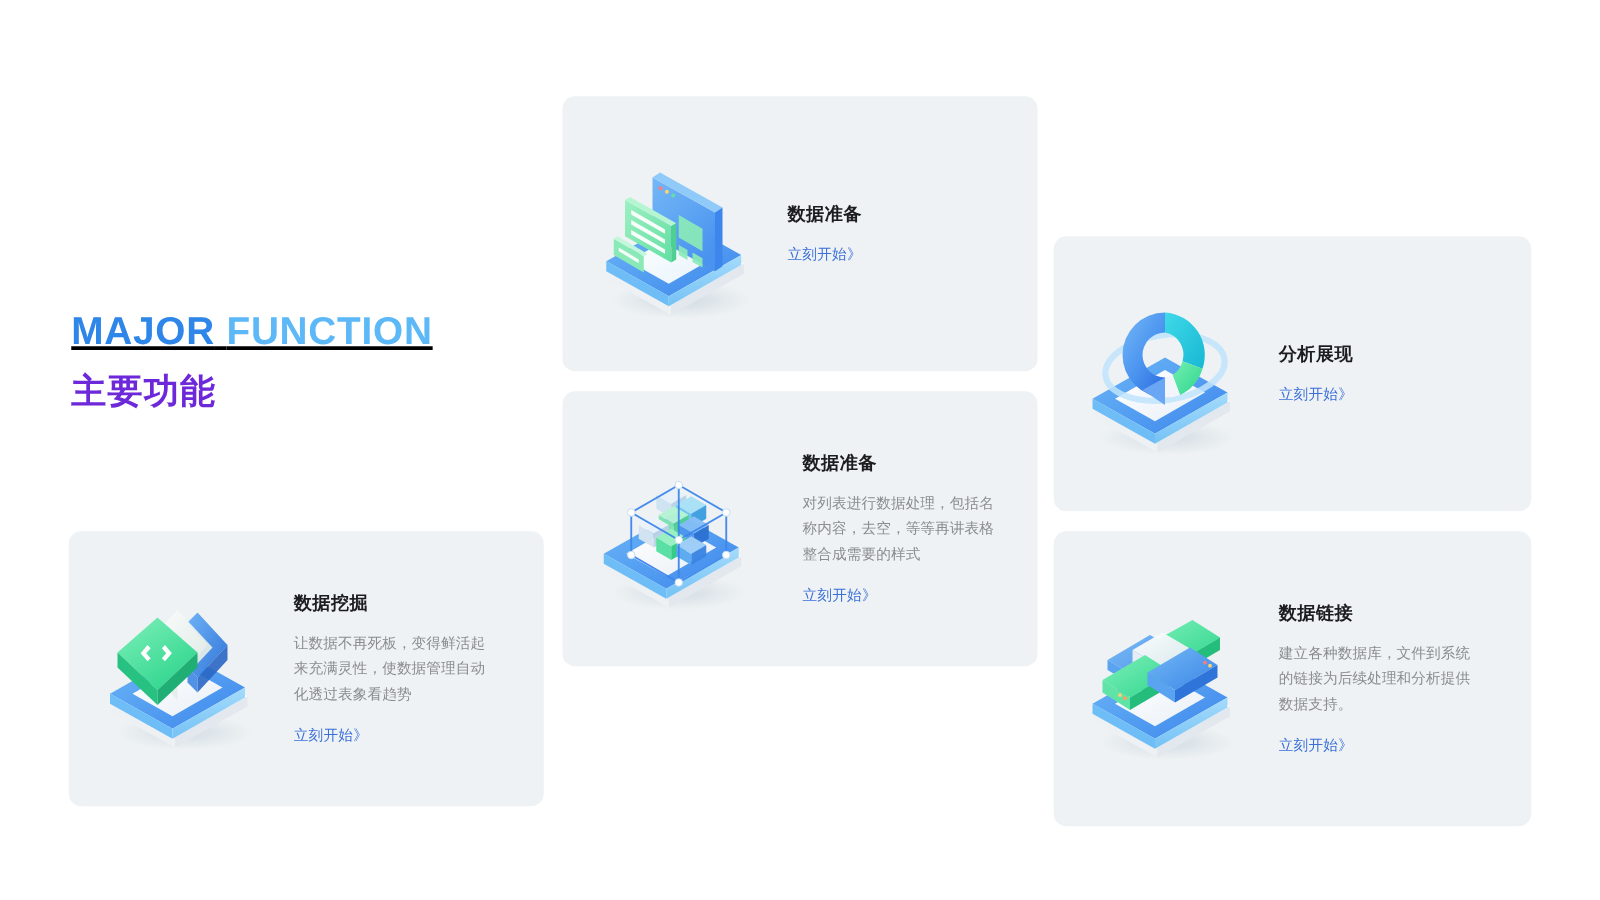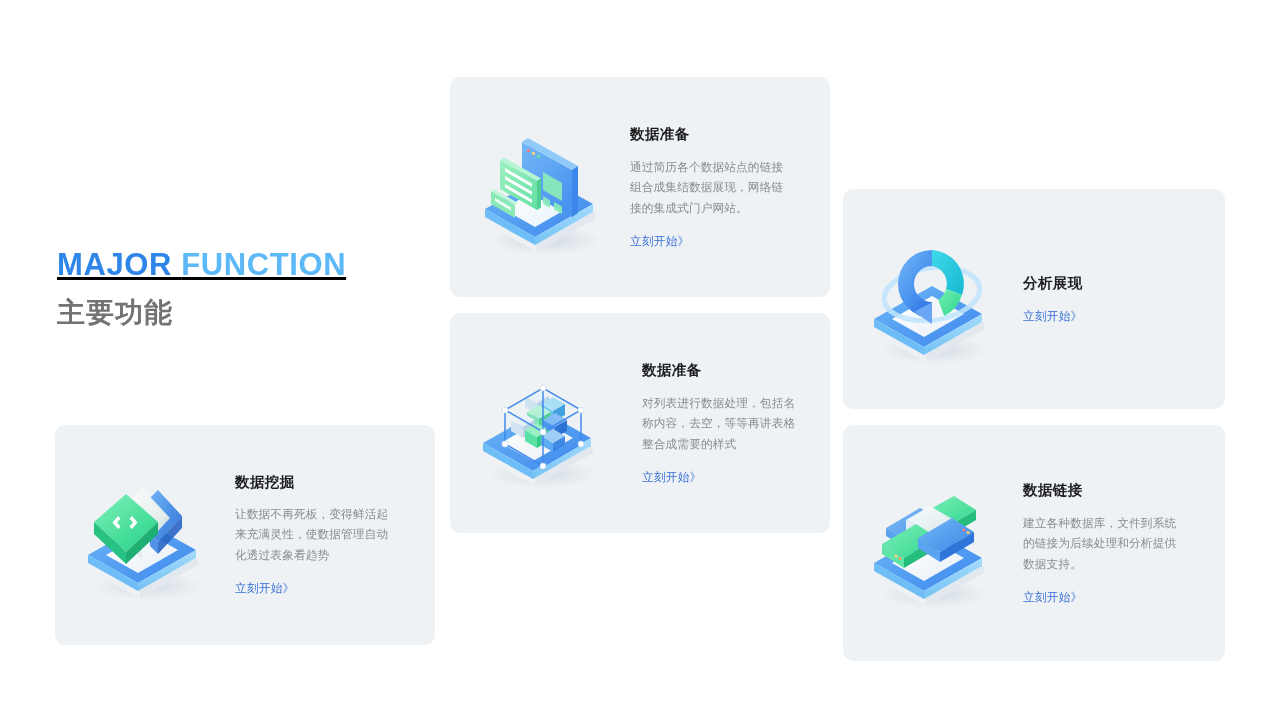--- a/index.html
+++ b/index.html
@@ -31,21 +31,21 @@
     line-height: 1.1;
     white-space: nowrap;
     text-decoration: underline;
   }
   .heading-en .word-major { color: #2e86e8; }
   .heading-en .word-function { color: #5cb8f6; }
   .heading-cn {
     margin-top: 14px;
     font-size: 28px;
     font-weight: bold;
-    color: #737373;
+    color: #6d28d9;
     letter-spacing: 1px;
     line-height: 1.2;
   }
 
   
   .card {
     position: absolute;
     background: #eef2f4;
     border-radius: 10px;
     display: flex;
@@ -83,21 +83,21 @@
     text-decoration: none;
     cursor: pointer;
     display: inline-block;
   }
 
   
   #card-portal      { left: 450px; top:  77px; width: 380px; height: 220px; }
   #card-prepare     { left: 450px; top: 313px; width: 380px; height: 220px; gap: 12px; }
   #card-analysis    { left: 843px; top: 189px; width: 382px; height: 220px; }
   #card-connection  { left: 843px; top: 425px; width: 382px; height: 236px; }
-  #card-mining      { left:  55px; top: 425px; width: 380px; height: 220px; font-family: Liberation Mono, monospace; }
+  #card-mining      { left:  55px; top: 425px; width: 380px; height: 220px; }
 
   
   .illus-wrap {
     position: absolute;
     left: 50%;
     top: 50%;
     width: 150px;
     height: 150px;
     transform: translate(-50%, -50%);
   }
@@ -178,21 +178,20 @@
         </g>
 
         <path d="M26 79 L50 93 L50 106 L26 92 Z" fill="#8aeab7"></path>
         <path d="M26 79 L50 93 L53 91 L29 77 Z" fill="#c2f7db"></path>
         <path d="M30 86 L46 95.5 L46 98.5 L30 89 Z" fill="#ffffff" opacity="0.9"></path>
       </svg>
     </div>
   </div>
   <div class="card-body">
     <div class="card-title">数据准备</div>
-    <div class="card-desc">通过简历各个数据站点的链接组合成集结数据展现，网络链接的集成式门户网站。</div>
     <a class="card-link">立刻开始》</a>
   </div>
 </div>
 
 <div class="card" id="card-prepare">
   <div class="card-illus">
     <div class="illus-wrap">
       <svg viewBox="0 0 150 150" xmlns="http://www.w3.org/2000/svg">
         <defs>
           <linearGradient id="c-base-top" x1="0" y1="0" x2="1" y2="1">

